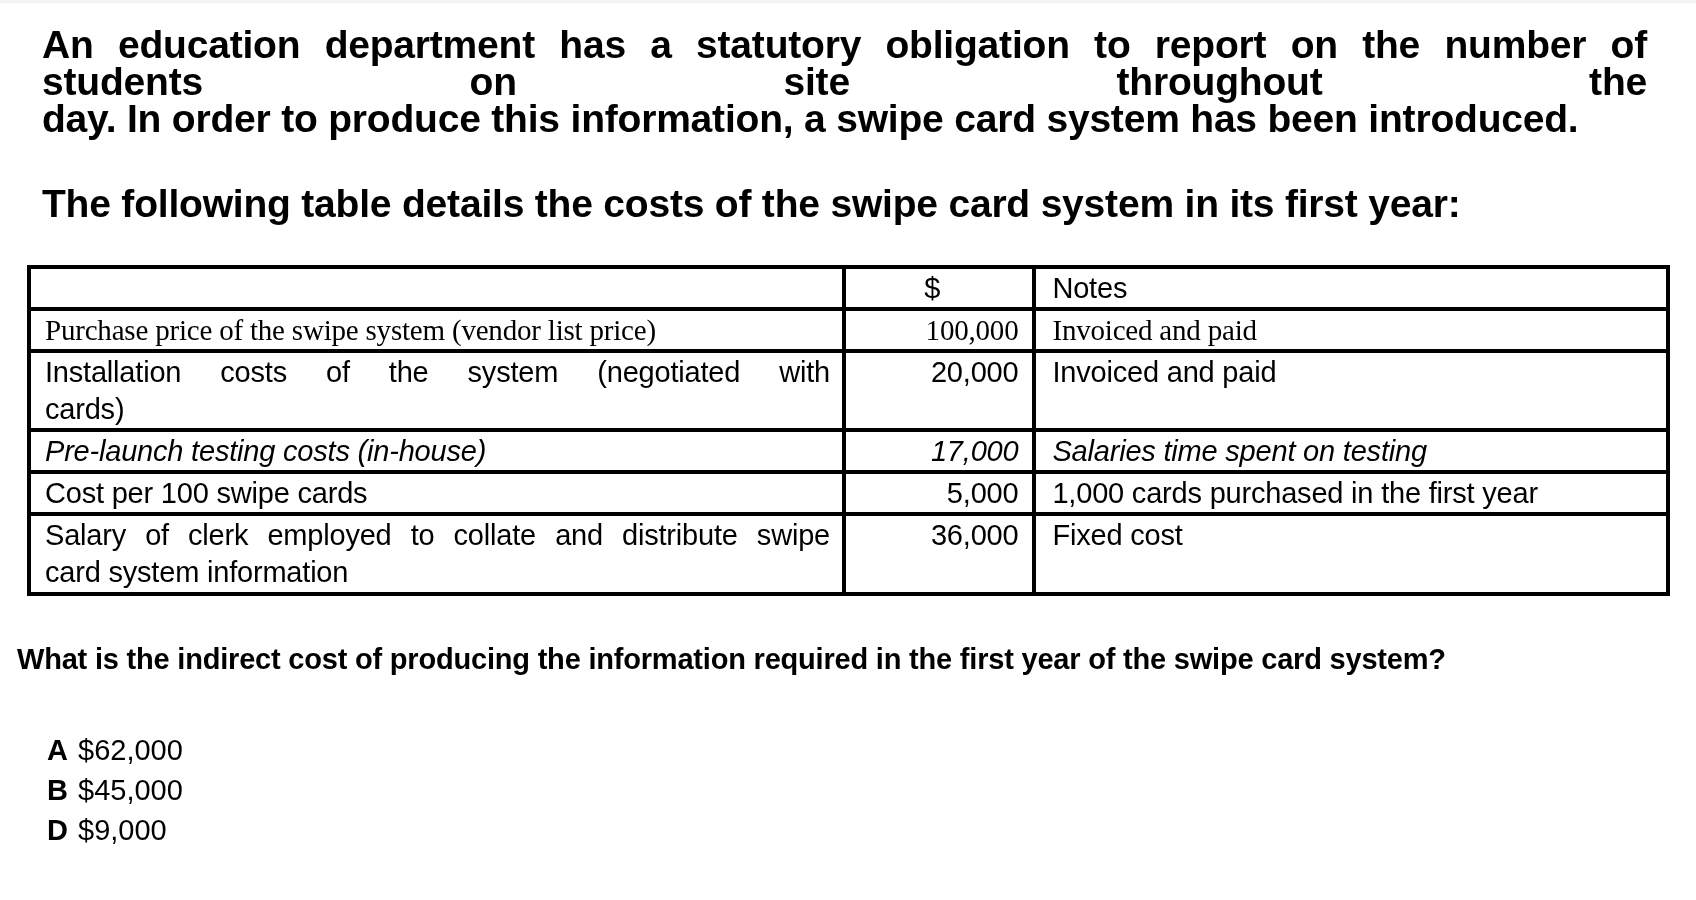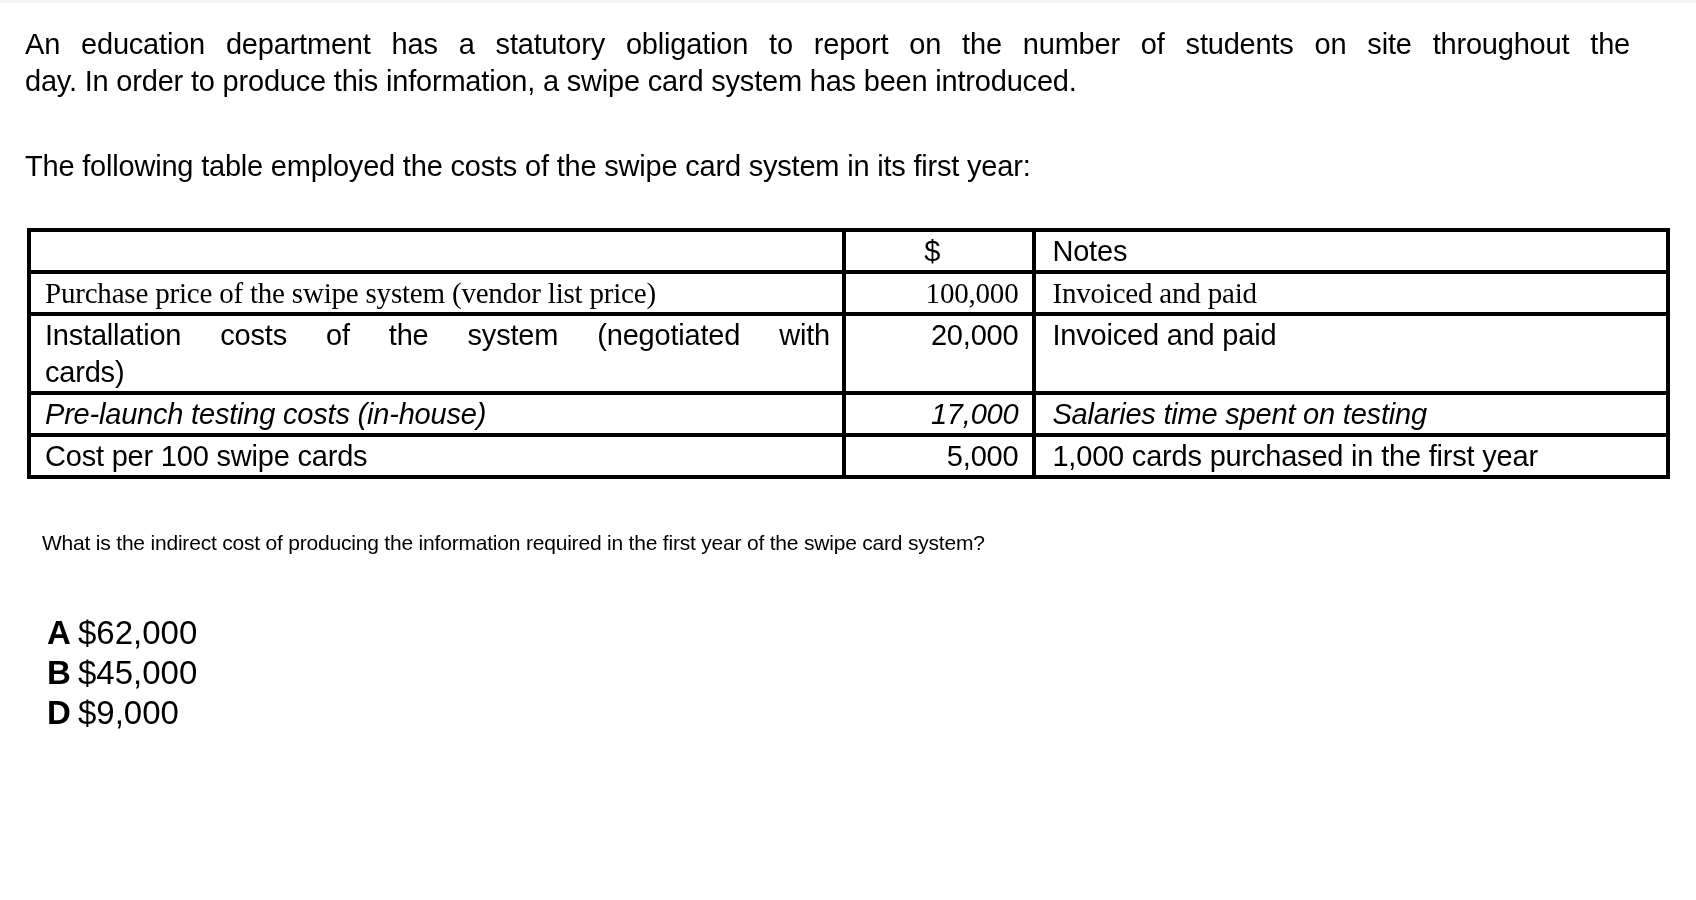--- a/index.html
+++ b/index.html
@@ -17,25 +17,26 @@
     -webkit-font-smoothing: antialiased;
   }
   .scan-edge {
     position: absolute;
     top: 0; left: 0;
     width: 1696px; height: 3px;
     background: #f4f4f5;
   }
   
   .para {
-    margin-left: 25px;
+    margin-left: 42px;
     width: 1605px;
-    font-size: 29px;
+    font-size: 39px;
     line-height: 37px;
     letter-spacing: -0.2px;
+    font-weight: bold;
   }
   .para-intro { margin-top: 26px; }
   .para-caption { margin-top: 48px; }
   .line { white-space: nowrap; }
   .line.stretch {
     white-space: normal;
     text-align: justify;
     text-align-last: justify;
   }
   
@@ -66,31 +67,31 @@
   tr.h-row   { height: 38px; }
   tr.r-1     { height: 40px; font-family: Liberation Serif, serif; }
   tr.r-2     { height: 74px; }
   tr.r-3     { height: 37px; font-style: italic; }
   tr.r-4     { height: 37px; }
   tr.r-5     { height: 40px; }
   tr.r-6     { height: 80px; }
   
   .question {
     margin-top: 45px;
-    margin-left: 42px;
+    margin-left: 17px;
     width: 1605px;
-    font-size: 21px;
+    font-size: 29px;
     line-height: 37px;
-    font-weight: normal;
+    font-weight: bold;
     letter-spacing: -0.2px;
   }
   .options {
     margin-top: 52px;
     margin-left: 47px;
-    font-size: 33px;
+    font-size: 29px;
     line-height: 40px;
   }
   .option .letter {
     display: inline-block;
     font-weight: bold;
     min-width: 24px;
   }
   .option .value {
     display: inline-block;
     margin-left: 7px;
@@ -99,21 +100,21 @@
 </head>
 <body>
 
 <div class="scan-edge"></div>
 
 <div class="para para-intro">
   <div class="line stretch">An education department has a statutory obligation to report on the number of students on site throughout the</div>
   <div class="line">day. In order to produce this information, a swipe card system has been introduced.</div>
 </div>
 
-<div class="para para-caption">The following table employed the costs of the swipe card system in its first year:</div>
+<div class="para para-caption">The following table details the costs of the swipe card system in its first year:</div>
 
 <table class="cost-table">
   <colgroup>
     <col class="col-item">
     <col class="col-amt">
     <col class="col-notes">
   </colgroup>
   <tbody>
       <tr class="h-row">
     <th class="c-item"></th>
@@ -142,20 +143,28 @@
     <td class="c-amt">17,000</td>
     <td class="c-notes">Salaries time spent on testing</td>
   </tr>
   <tr class="r-4">
     <td class="c-item">
       <div class="line">Cost per 100 swipe cards</div>
     </td>
     <td class="c-amt">5,000</td>
     <td class="c-notes">1,000 cards purchased in the first year</td>
   </tr>
+  <tr class="r-6">
+    <td class="c-item">
+      <div class="line stretch">Salary of clerk employed to collate and distribute swipe</div>
+      <div class="line">card system information</div>
+    </td>
+    <td class="c-amt">36,000</td>
+    <td class="c-notes">Fixed cost</td>
+  </tr>
 </tbody>
   </table>
 
 <div class="question">What is the indirect cost of producing the information required in the first year of the swipe card system?</div>
 
 <div class="options">
   <div class="option">
     <span class="letter">A</span><span class="value">$62,000</span>
   </div>
   <div class="option">

